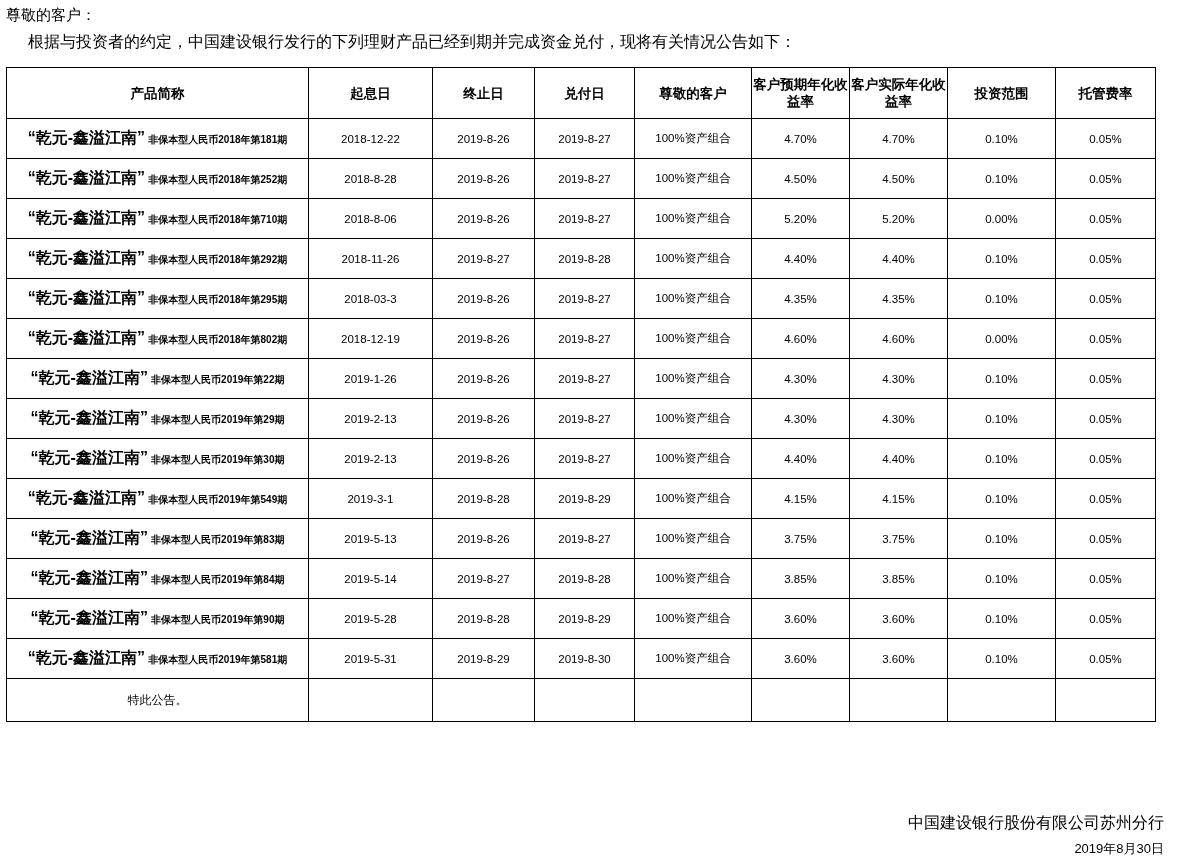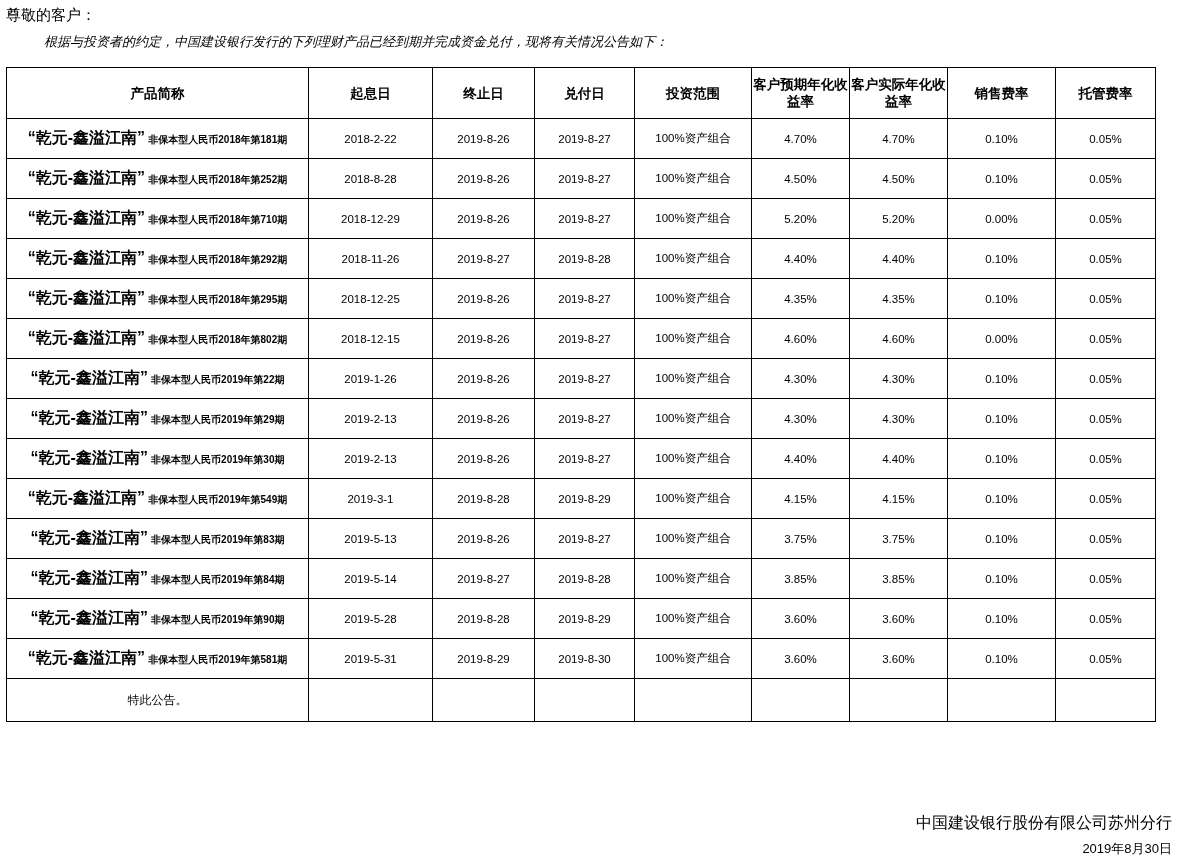--- a/index.html
+++ b/index.html
@@ -20,24 +20,23 @@
     width: 1182px;
     height: 866px;
     box-sizing: border-box;
   }
   .salutation {
     font-size: 15px;
     padding: 5px 0 0 6px;
     line-height: 20px;
   }
   .intro {
-    font-size: 13px;
-    padding: 6px 0 0 44px;
+    font-size: 16px;
+    padding: 6px 0 0 28px;
     line-height: 22px;
-    font-style: italic;
   }
   table.main {
     border-collapse: collapse;
     width: 968px;
     margin: 14px 0 0 6px;
     table-layout: fixed;
   }
   table.main th, table.main td {
     border: 1px solid #000000;
     padding: 0;
@@ -88,21 +87,21 @@
     text-align: right;
     font-size: 16px;
     padding-right: 10px;
     line-height: 26px;
   }
   .sign-line.second {
     font-size: 13px;
   }
   .sign-wrap {
     position: absolute;
-    right: 0;
+    right: 8px;
     bottom: 4px;
     width: 600px;
   }
   
   col.c0 { width: 302px; }
   col.c1 { width: 124px; }
   col.c2 { width: 102px; }
   col.c3 { width: 100px; }
   col.c4 { width: 117px; }
   col.c5 { width: 98px; }
@@ -129,31 +128,31 @@
         <col class="c6">
         <col class="c7">
         <col class="c8">
     </colgroup>
     <thead>
       <tr>
         <th>产品简称</th>
         <th>起息日</th>
         <th>终止日</th>
         <th>兑付日</th>
-        <th>投资范围</th>
+        <th>尊敬的客户</th>
         <th>客户预期年化收益率</th>
         <th>客户实际年化收益率</th>
-        <th>销售费率</th>
+        <th>投资范围</th>
         <th>托管费率</th>
       </tr>
     </thead>
     <tbody id="tbody">
         <tr>
           <td class="pname"><span class="nm1">“乾元-鑫溢江南”</span> <span class="nm2">非保本型人民币2018年第181期</span></td>
-          <td class="date">2018-2-22</td>
+          <td class="date">2018-12-22</td>
           <td class="date">2019-8-26</td>
           <td class="date">2019-8-27</td>
           <td class="scope">100%资产组合</td>
           <td class="rate">4.70%</td>
           <td class="rate">4.70%</td>
           <td class="rate">0.10%</td>
           <td class="rate">0.05%</td>
         </tr>
         <tr>
           <td class="pname"><span class="nm1">“乾元-鑫溢江南”</span> <span class="nm2">非保本型人民币2018年第252期</span></td>
@@ -161,21 +160,21 @@
           <td class="date">2019-8-26</td>
           <td class="date">2019-8-27</td>
           <td class="scope">100%资产组合</td>
           <td class="rate">4.50%</td>
           <td class="rate">4.50%</td>
           <td class="rate">0.10%</td>
           <td class="rate">0.05%</td>
         </tr>
         <tr>
           <td class="pname"><span class="nm1">“乾元-鑫溢江南”</span> <span class="nm2">非保本型人民币2018年第710期</span></td>
-          <td class="date">2018-12-29</td>
+          <td class="date">2018-8-06</td>
           <td class="date">2019-8-26</td>
           <td class="date">2019-8-27</td>
           <td class="scope">100%资产组合</td>
           <td class="rate">5.20%</td>
           <td class="rate">5.20%</td>
           <td class="rate">0.00%</td>
           <td class="rate">0.05%</td>
         </tr>
         <tr>
           <td class="pname"><span class="nm1">“乾元-鑫溢江南”</span> <span class="nm2">非保本型人民币2018年第292期</span></td>
@@ -183,32 +182,32 @@
           <td class="date">2019-8-27</td>
           <td class="date">2019-8-28</td>
           <td class="scope">100%资产组合</td>
           <td class="rate">4.40%</td>
           <td class="rate">4.40%</td>
           <td class="rate">0.10%</td>
           <td class="rate">0.05%</td>
         </tr>
         <tr>
           <td class="pname"><span class="nm1">“乾元-鑫溢江南”</span> <span class="nm2">非保本型人民币2018年第295期</span></td>
-          <td class="date">2018-12-25</td>
+          <td class="date">2018-03-3</td>
           <td class="date">2019-8-26</td>
           <td class="date">2019-8-27</td>
           <td class="scope">100%资产组合</td>
           <td class="rate">4.35%</td>
           <td class="rate">4.35%</td>
           <td class="rate">0.10%</td>
           <td class="rate">0.05%</td>
         </tr>
         <tr>
           <td class="pname"><span class="nm1">“乾元-鑫溢江南”</span> <span class="nm2">非保本型人民币2018年第802期</span></td>
-          <td class="date">2018-12-15</td>
+          <td class="date">2018-12-19</td>
           <td class="date">2019-8-26</td>
           <td class="date">2019-8-27</td>
           <td class="scope">100%资产组合</td>
           <td class="rate">4.60%</td>
           <td class="rate">4.60%</td>
           <td class="rate">0.00%</td>
           <td class="rate">0.05%</td>
         </tr>
         <tr>
           <td class="pname"><span class="nm1">“乾元-鑫溢江南”</span> <span class="nm2">非保本型人民币2019年第22期</span></td>

